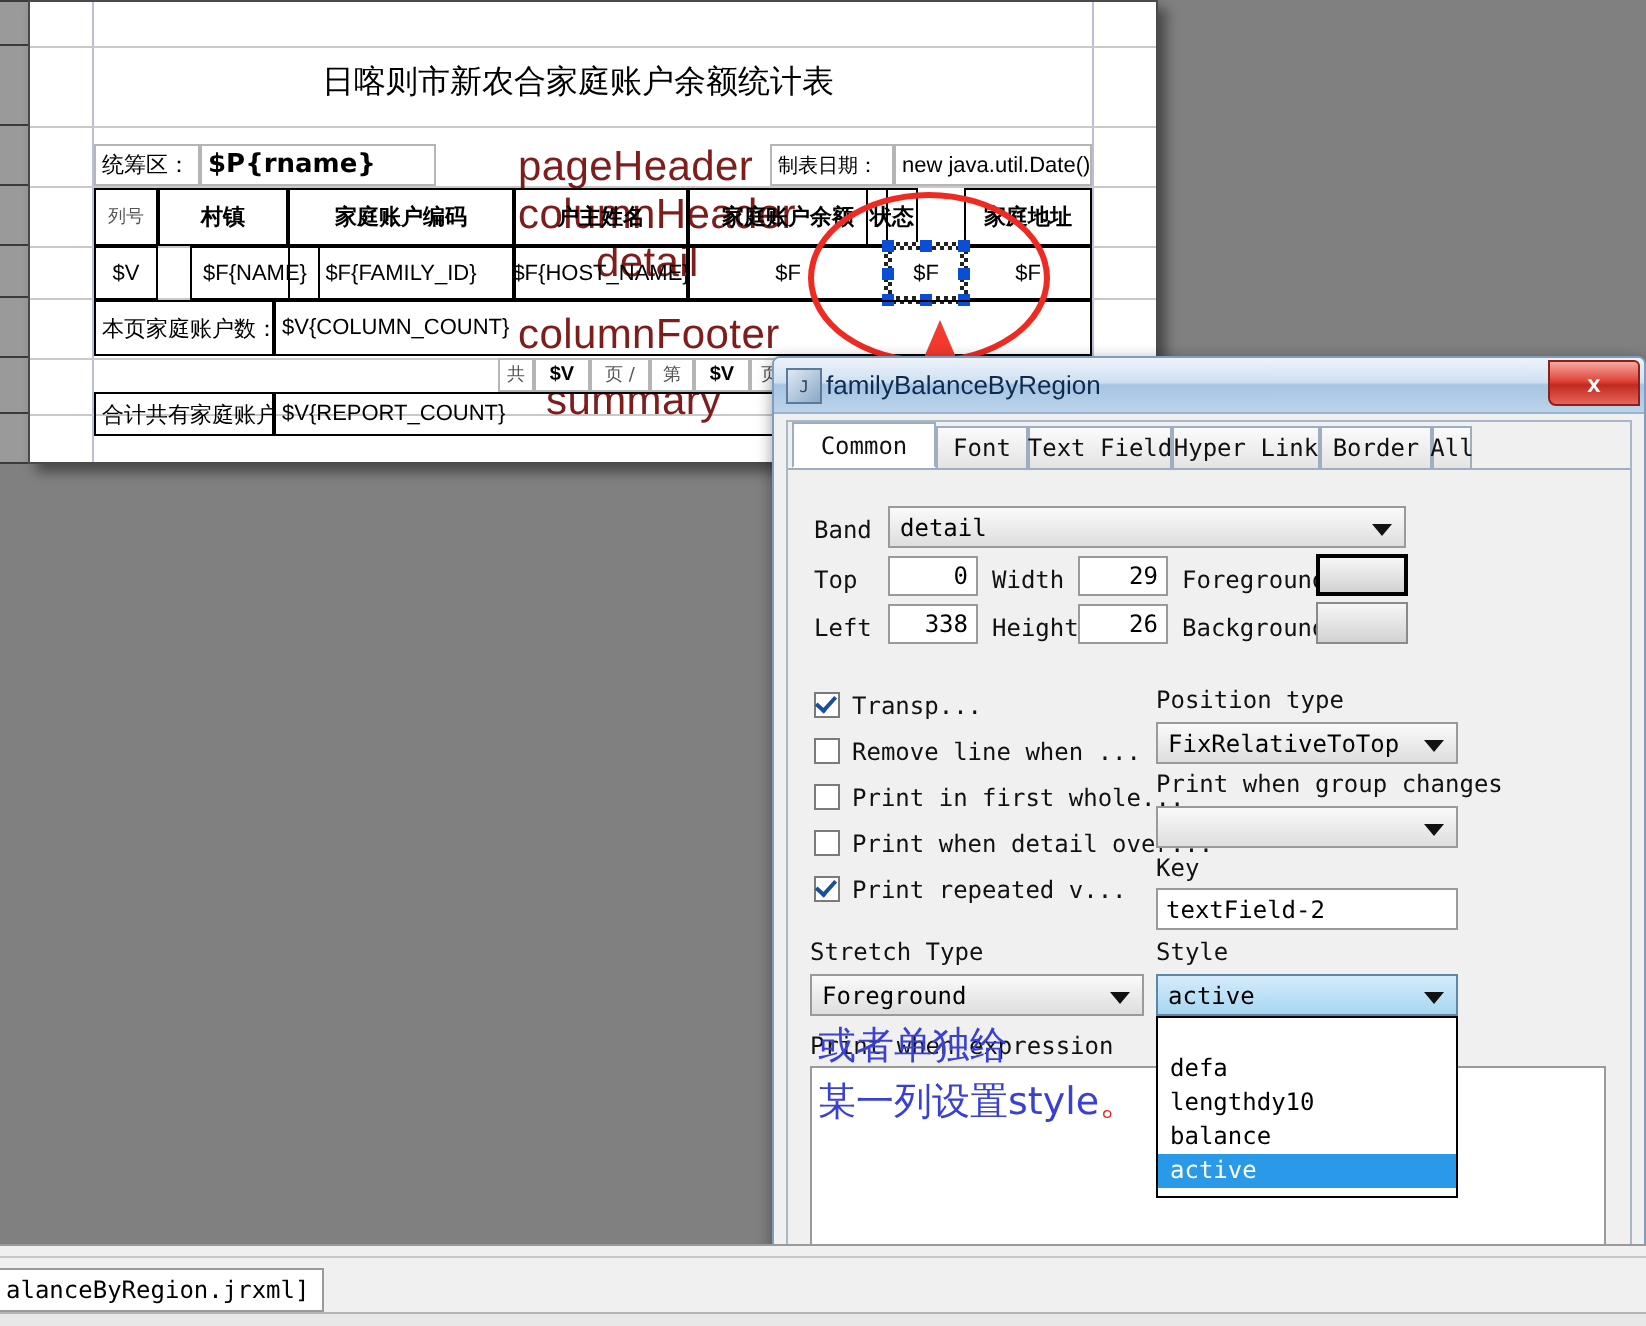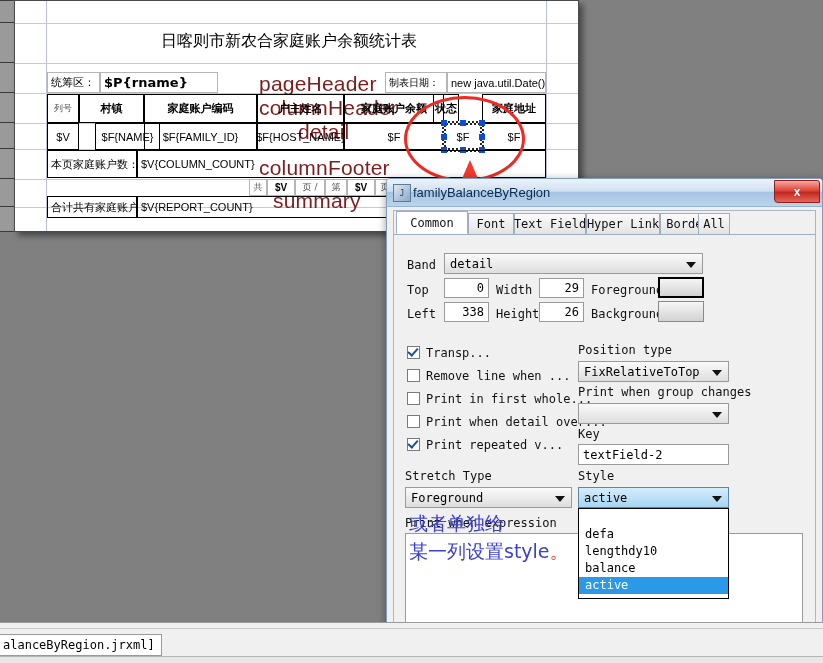--- a/index.html
+++ b/index.html
@@ -269,21 +269,21 @@
   </div>
 
   <div id="dialog-body">
 
     <div id="tabstrip">
       <div class="tab active" style="left:2px;width:72px">Common</div>
       <div class="tab" style="left:74px;width:46px">Font</div>
       <div class="tab" style="left:120px;width:72px">Text Field</div>
       <div class="tab" style="left:192px;width:74px">Hyper Link</div>
       <div class="tab" style="left:266px;width:56px">Border</div>
-      <div class="tab" style="left:304px;width:32px">All</div>
+      <div class="tab" style="left:322px;width:20px">All</div>
     </div>
 
     <div class="lbl" style="left:13px;top:47px">Band</div>
     <div class="combo" style="left:50px;top:42px;width:259px;height:21px">
       <span>detail</span>
       <span class="arrow"></span>
     </div>
 
     <div class="lbl" style="left:13px;top:72px">Top</div>
     <div class="fld num" style="left:50px;top:67px;width:45px;height:20px">0</div>

